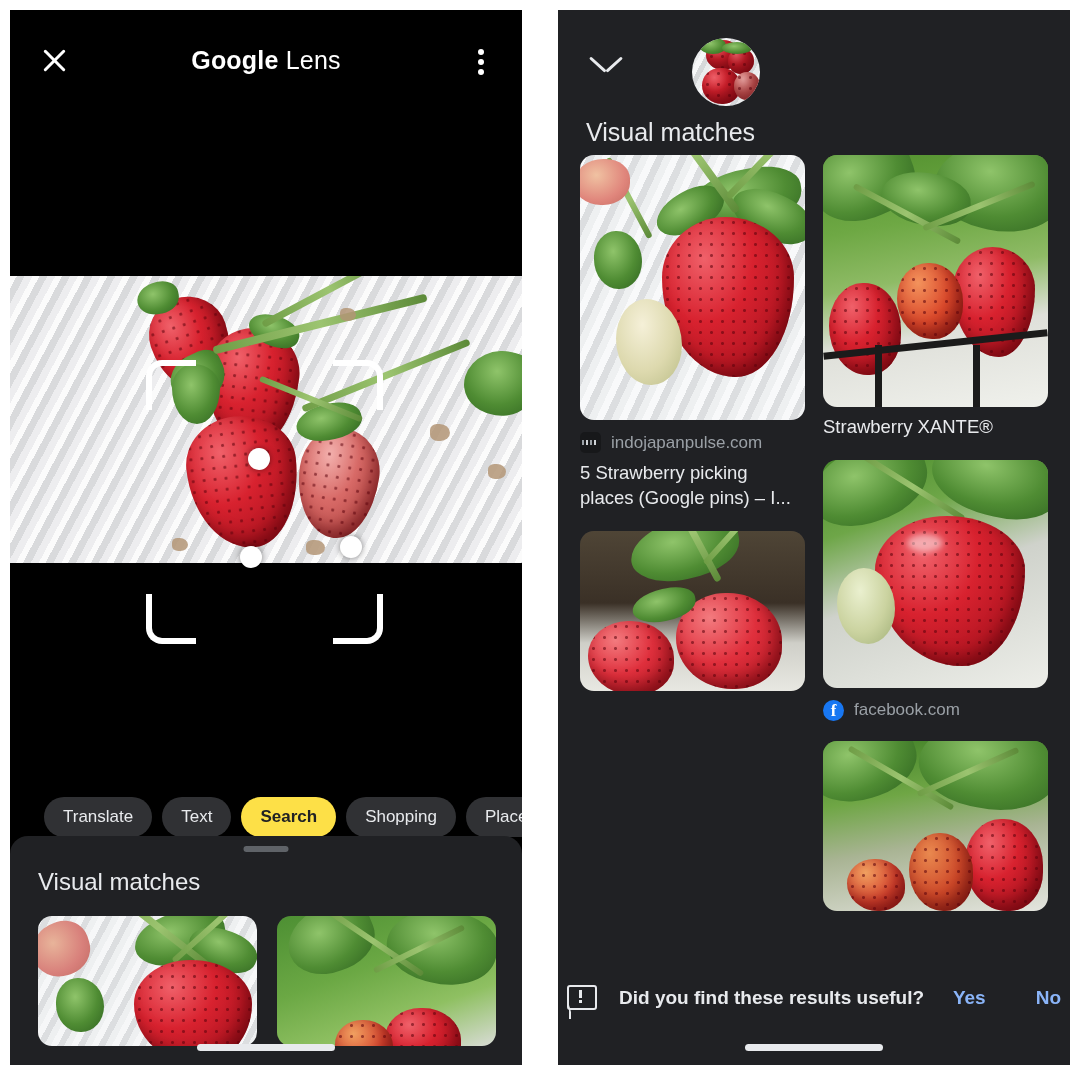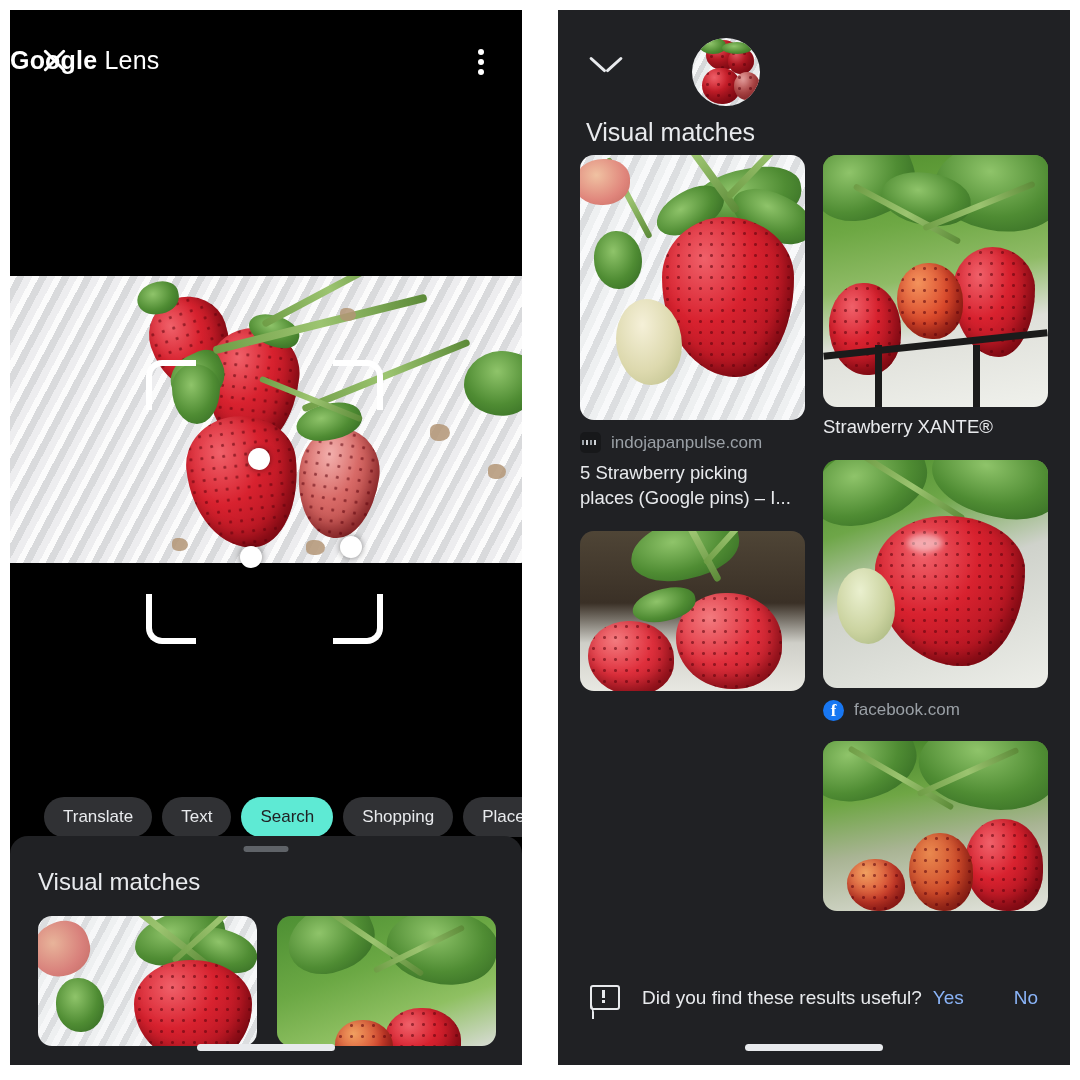--- a/index.html
+++ b/index.html
@@ -31,21 +31,21 @@
   }
   .close-btn::before, .close-btn::after {
     content: ""; position: absolute; left: 2px; top: 15px;
     width: 29px; height: 3px; background: #fff; border-radius: 2px;
   }
   .close-btn::before { transform: rotate(45deg); }
   .close-btn::after  { transform: rotate(-45deg); }
 
   .lens-title {
     position: absolute; left: 0; top: 36px; width: 512px;
-    color: #fff; font-size: 25px; letter-spacing: .2px;
+    text-align: center; color: #fff; font-size: 25px; letter-spacing: .2px;
   }
   .lens-title .g { font-weight: 700; }
   .lens-title .l { font-weight: 400; }
 
   .kebab {
     position: absolute; right: 26px; top: 34px; width: 30px; height: 34px; cursor: pointer;
   }
   .kebab i {
     display:block; position:absolute; left: 12px; width: 6px; height: 6px;
     background:#fff; border-radius: 50%;
@@ -116,21 +116,21 @@
     background: #000;
     display: flex; align-items: center; gap: 10px; padding: 0 34px;
     box-sizing: border-box;
   }
   .chip {
     height: 40px; padding: 0 19px; border-radius: 22px;
     background: #303134; color: #e8eaed;
     font-size: 17px; display: flex; align-items: center; justify-content: center;
     white-space: nowrap; cursor: pointer;
   }
-  .chip.active { background: #5eead4; color: #202124; font-weight: 400; }
+  .chip.active { background: #fde047; color: #202124; font-weight: 700; }
 
   
   .sheet {
     position: absolute; left: 0; top: 826px; width: 512px; height: 229px;
     background: #202124; border-radius: 18px 18px 0 0; overflow: hidden;
   }
   .grabber {
     position: absolute; left: 50%; transform: translateX(-50%); top: 10px;
     width: 45px; height: 6px; border-radius: 4px; background: #5f6368;
   }
@@ -227,22 +227,23 @@
             font-family:"Liberation Serif", serif; font-size:17px; line-height:21px; text-align:center;}
   .card-domain { color: #9aa0a6; font-size: 17px; white-space: nowrap; overflow: hidden; text-overflow: ellipsis; }
   .card-title {
     color: #e8eaed; font-size: 18.5px; line-height: 1.35; margin-top: 8px;
     font-weight: 500;
   }
 
   
   .feedback {
     position: absolute; left: 0; bottom: 36px; width: 512px; height: 62px;
-    background: #202124; display: flex; align-items: center; padding: 0 32px;
+    background: #202124; display: flex; align-items: center; padding: 0 9px;
     box-sizing: border-box;
+    font-weight: bold;
   }
   .fb-icon {
     width: 30px; height: 27px; position: relative; flex: 0 0 auto;
   }
   .fb-icon .bub {
     position: absolute; left: 0; top: 0; width: 26px; height: 21px;
     border: 2.5px solid #e8eaed; border-radius: 3px;
   }
   .fb-icon .tail {
     position: absolute; left: 2px; top: 20px; width: 0; height: 0;

